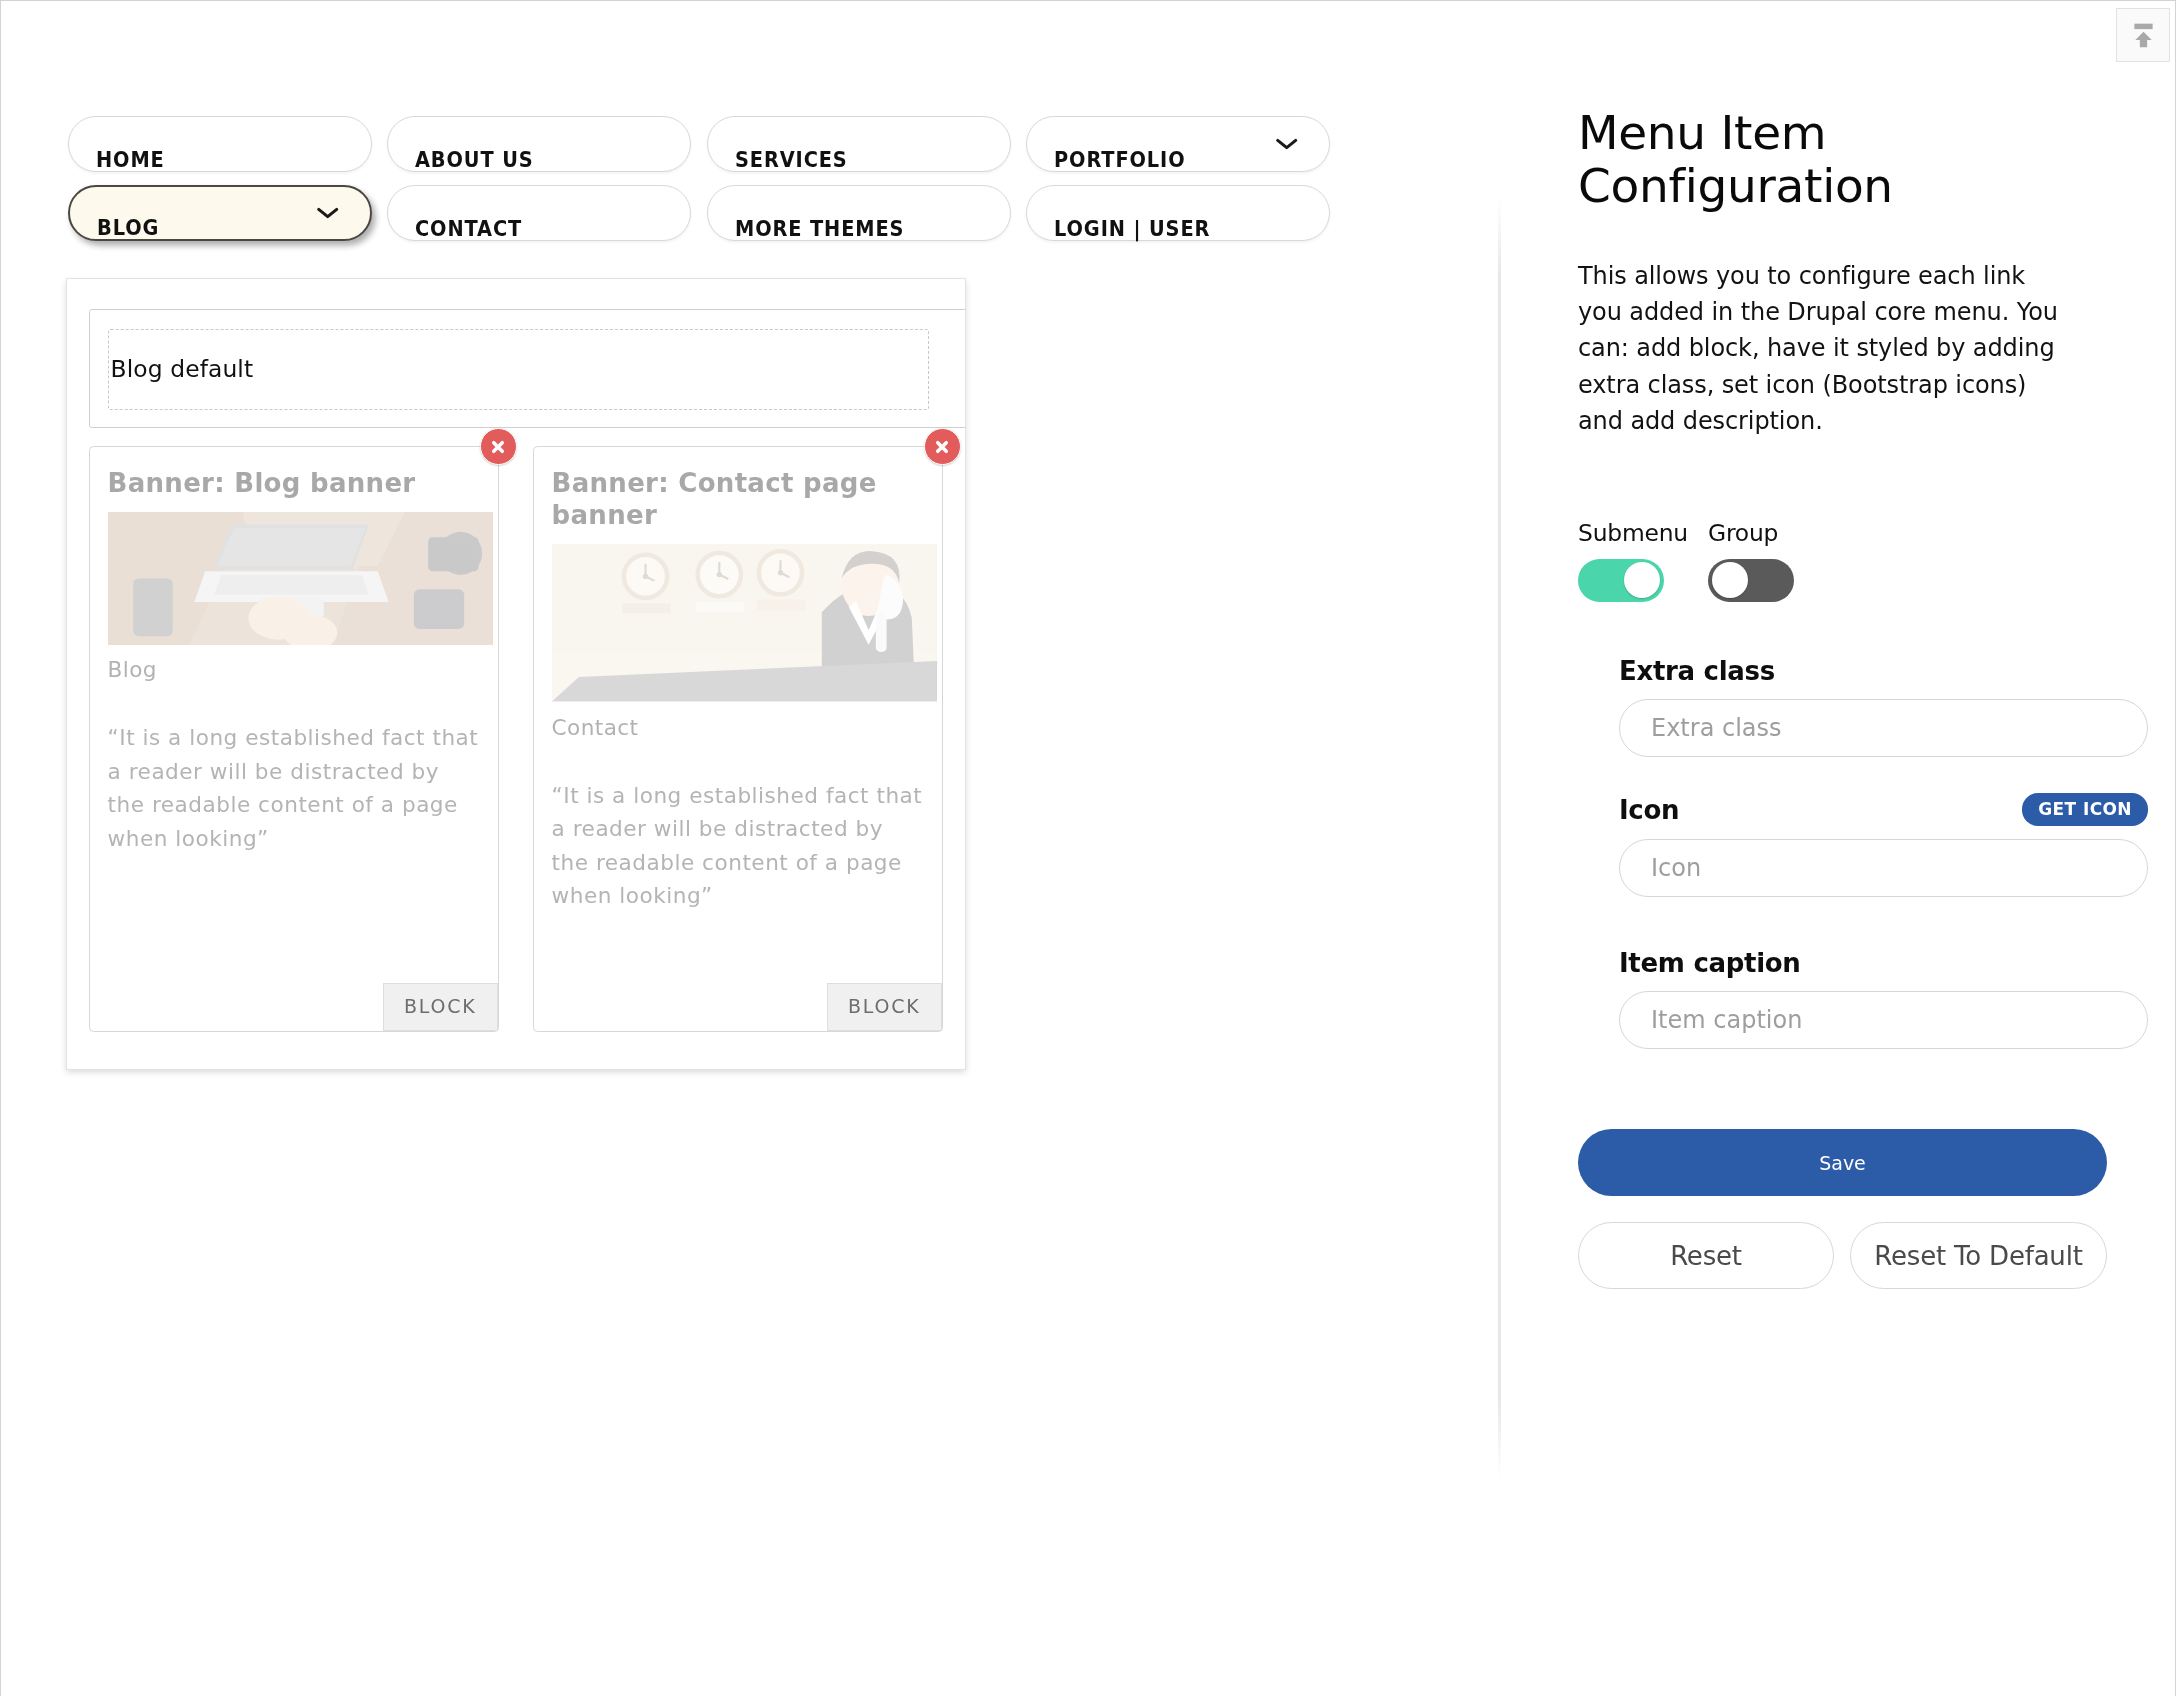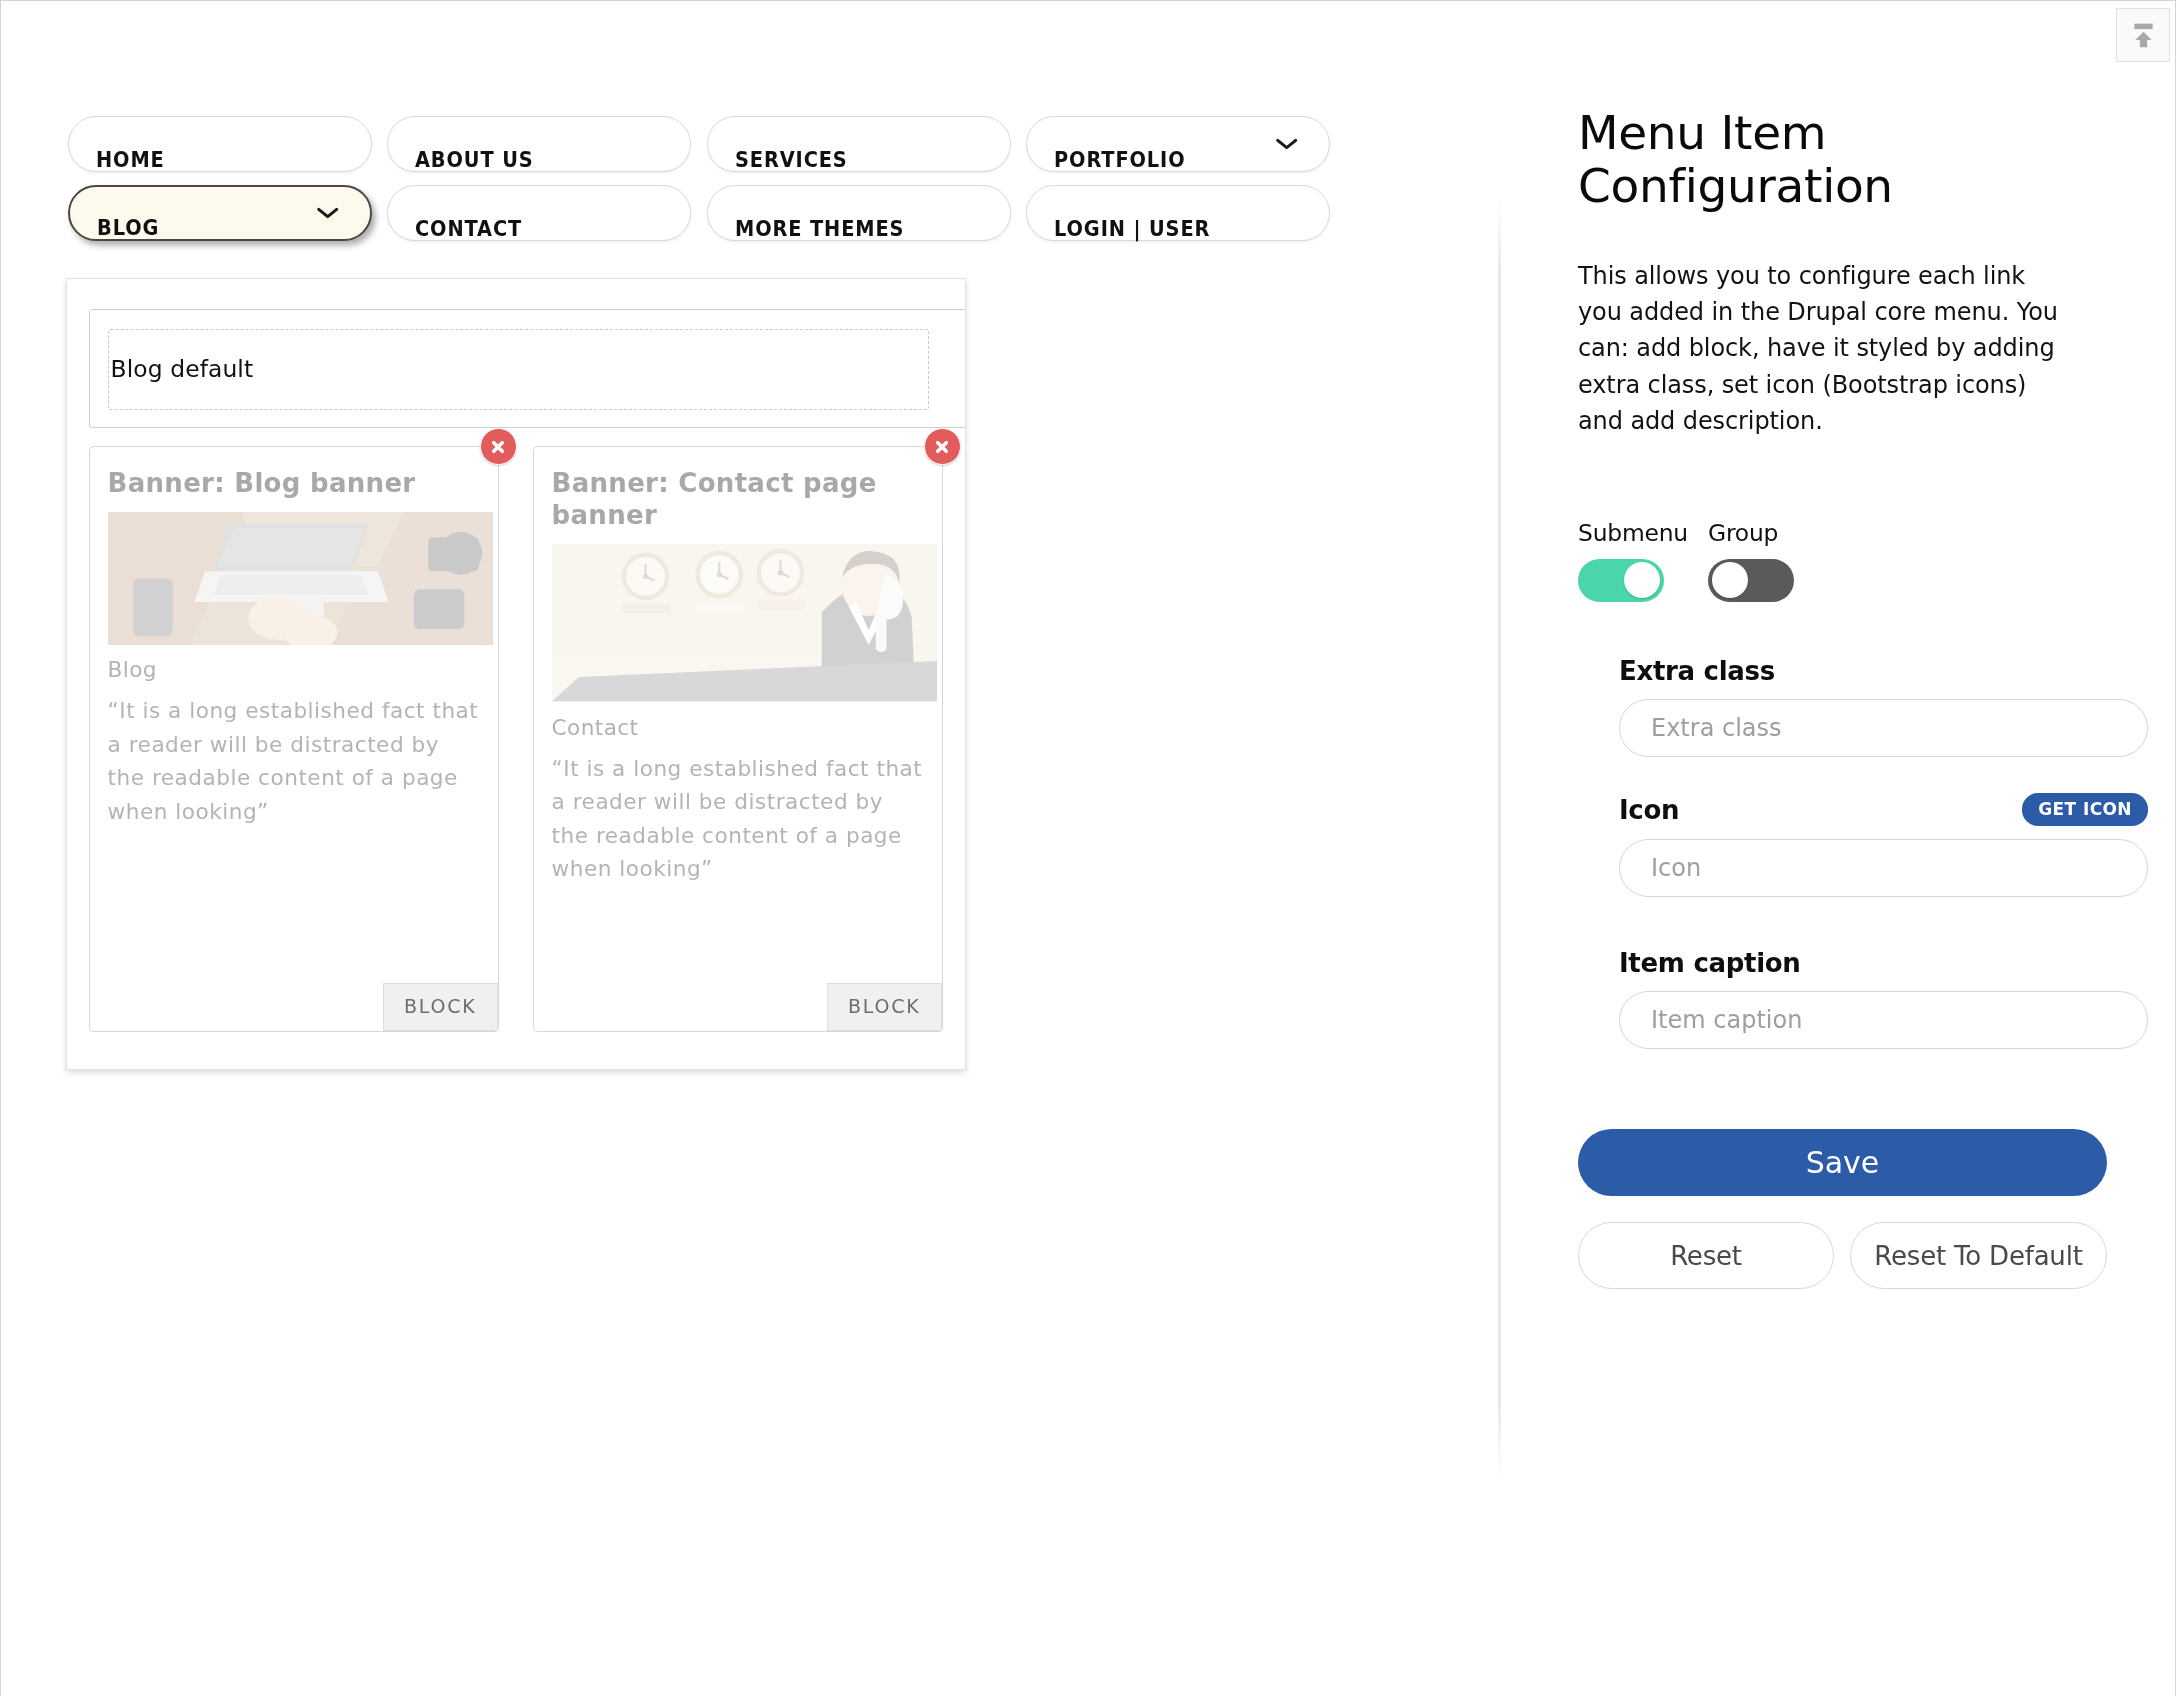--- a/index.html
+++ b/index.html
@@ -166,21 +166,21 @@
     color: #b2b2b2;
     margin-top: 12.6px;
     letter-spacing: 0.4px;
   }
   .card-body {
     font-family: "DejaVu Sans", sans-serif;
     font-size: 21.6px;
     color: #b4b4b4;
     line-height: 1.55;
     letter-spacing: 0.5px;
-    margin-top: 12px;
+    margin-top: 39px;
   }
   .block-tag {
     position: absolute;
     right: 0;
     bottom: 0;
     background: #f0f0f0;
     border: 0.9px solid #dedede;
     padding: 11.7px 20px 12.6px 20px;
     font-family: "DejaVu Sans", sans-serif;
     font-size: 19px;
@@ -303,21 +303,21 @@
 
   .btn-save {
     position: absolute;
     left: 0; top: 1128px;
     width: 529px; height: 67px;
     border-radius: 34px;
     background: #2c5ba8;
     color: #ffffff;
     display: flex; align-items: center; justify-content: center;
     font-family: "DejaVu Sans", sans-serif;
-    font-size: 30px;
+    font-size: 19px;
     cursor: pointer;
     border: none;
   }
   .btn-row { position: absolute; left: 0; top: 1221px; display: flex; gap: 16px; }
   .btn-outline {
     height: 67px;
     border-radius: 34px;
     border: 1.3px solid #d8d8d8;
     background: #ffffff;
     display: flex; align-items: center; justify-content: center;

